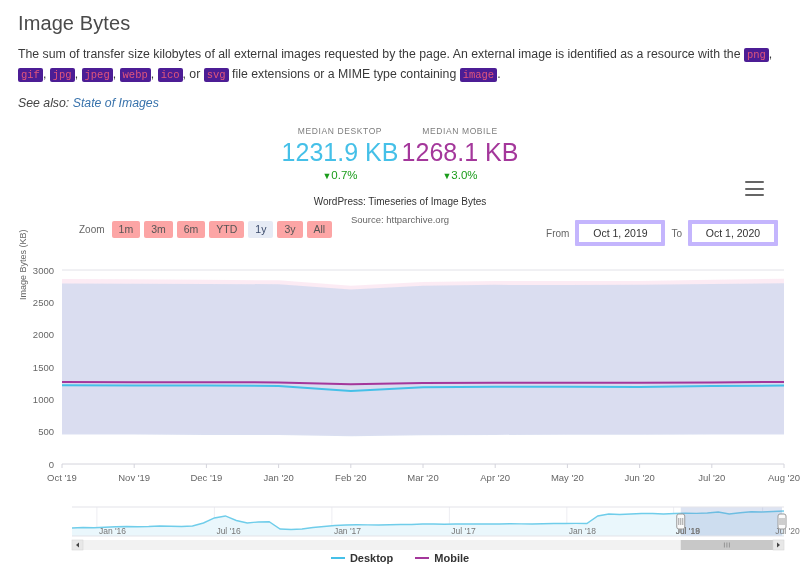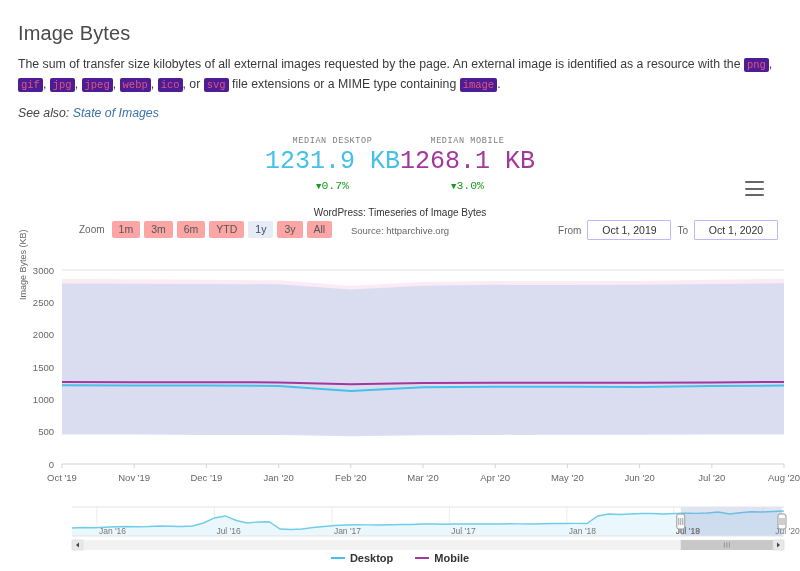--- a/index.html
+++ b/index.html
@@ -11,21 +11,21 @@
     width: 800px;
     height: 571px;
     font-family: "Liberation Sans", sans-serif;
     color: #333333;
     overflow: hidden;
     position: relative;
   }
 
   
   .page-header {
-    padding: 22px 18px 0 18px;
+    padding: 12px 18px 0 18px;
   }
   .page-title {
     font-size: 20px;
     font-weight: 400;
     color: #4a4a4a;
     margin: 0 0 10px 0;
     letter-spacing: 0.1px;
   }
   .page-desc {
     font-size: 12.3px;
@@ -53,21 +53,20 @@
     text-decoration: none;
     font-style: italic;
     margin-top: 36px;
   }
 
   
   .stats-row {
     display: flex;
     justify-content: center;
     margin-top: 16px;
-    font-family: Liberation Mono, monospace;
   }
   .stat-block {
     text-align: center;
     min-width: 120px;
   }
   .stat-label {
     font-size: 8.5px;
     letter-spacing: 0.6px;
     color: #7d7d7d;
     text-transform: uppercase;
@@ -155,21 +154,21 @@
   .range-right {
     position: absolute;
     right: 22px;
     top: 1px;
     display: flex;
     align-items: center;
     gap: 6px;
   }
   .range-right .lbl { color: #666; font-size: 10px; }
   .date-input {
-    border: 1px solid #c4b5fd;
+    border: 4px solid #c4b5fd;
     background: #fff;
     padding: 3px 10px;
     font-size: 10.5px;
     color: #333;
     border-radius: 1px;
     text-align: center;
     min-width: 62px;
     cursor: pointer;
   }
 

